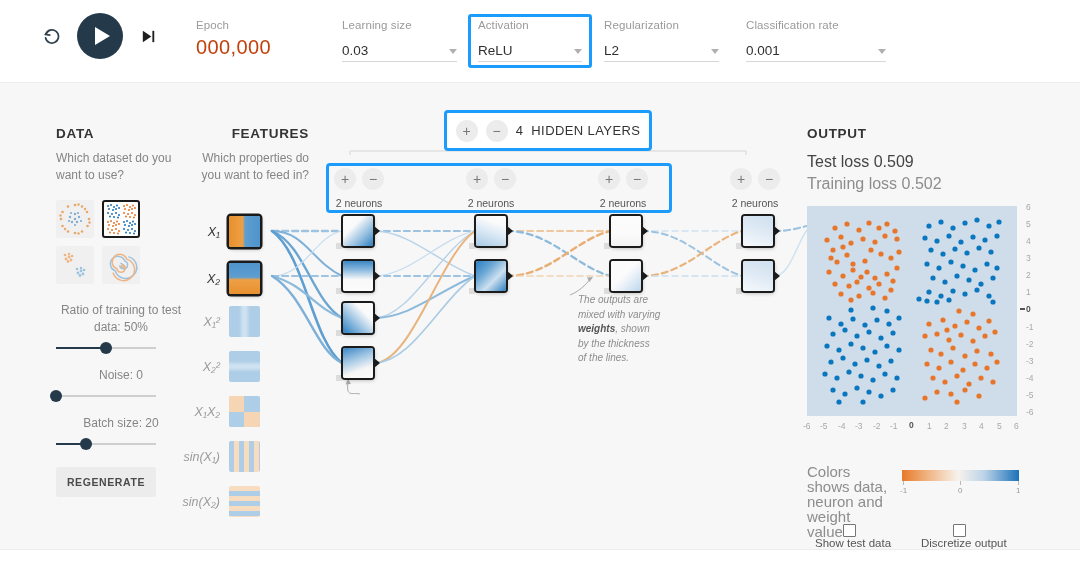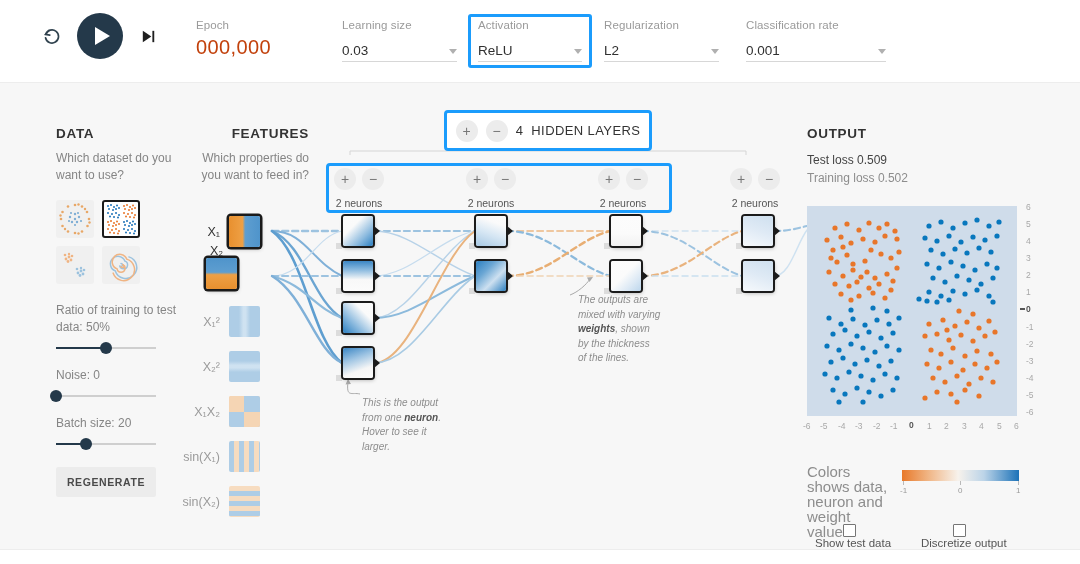--- a/index.html
+++ b/index.html
@@ -58,21 +58,21 @@
 
   
   .data-panel { position: absolute; left: 44px; top: 126px; width: 130px; margin-left: 12px; }
   .ds-grid { display: grid; grid-template-columns: 38px 38px; gap: 8px; margin-top: 16px; }
   .ds-thumb {
     width: 38px; height: 38px; border-radius: 3px; background: #f0f0f0;
     cursor: pointer; position: relative; overflow: hidden;
   }
   .ds-thumb.sel { border: 2px solid #1a1a1a; background: #fff; }
 
-  .slider-group { margin-top: 18px; }
+  .slider-group { margin-top: 18px; text-align: center; }
   .slider-label { font-size: 12px; color: #858585; line-height: 17px; }
   .slider-track {
     position: relative; height: 2px; background: #cfcfcf; margin-top: 11px; width: 100px; cursor: pointer;
   }
   .slider-fill { position: absolute; left: 0; top: 0; height: 2px; background: #24394a; }
   .slider-knob {
     position: absolute; top: -5px; width: 12px; height: 12px; border-radius: 50%;
     background: #24394a; margin-left: -6px;
   }
   .regen-btn {
@@ -80,21 +80,21 @@
     font-size: 10.5px; font-weight: bold; color: #4a4a4a; letter-spacing: .6px;
     cursor: pointer; border-radius: 2px;
   }
 
   
   .features-panel { position: absolute; left: 199px; top: 126px; width: 110px; text-align: right; }
   .feat-row {
     position: absolute; display: flex; align-items: center; justify-content: flex-end;
     width: 78px; left: 0;
   }
-  .feat-label { font-size: 12.5px; color: #9b9b9b; margin-right: 9px; white-space: nowrap; }
+  .feat-label { font-size: 12.5px; color: #9b9b9b; margin-right: 9px; white-space: nowrap; font-style: italic; }
   .feat-label.on { color: #333; }
   .feat-box { width: 31px; height: 31px; position: relative; overflow: hidden; border-radius: 2px; cursor: pointer; }
   .feat-box.on { box-shadow: 0 0 0 2.5px #1a1a1a, 1px 2px 4px rgba(0,0,0,.3); }
 
   
   .net { position: absolute; left: 0; top: 0; width: 1080px; height: 564px; pointer-events: none; }
   .layer-ctl { position: absolute; display: flex; flex-direction: column; align-items: center; }
   .pm-row { display: flex; gap: 6px; }
   .pm-btn {
     width: 22px; height: 22px; border-radius: 50%; background: #ececec;
@@ -124,21 +124,21 @@
     border-top: 5px solid transparent; border-bottom: 5px solid transparent;
     border-left: 6px solid #1b1b1b;
   }
   .bias-sq { position: absolute; width: 6px; height: 6px; background: #dcdcdc; }
 
   .annot { position: absolute; font-size: 10px; color: #8d8d8d; font-style: italic; line-height: 14.5px; }
   .annot b { color: #555; }
 
   
   .output-panel { position: absolute; left: 807px; top: 126px; width: 230px; }
-  .loss-line { font-size: 12px; color: #444; margin-top: 12px; }
+  .loss-line { font-size: 16px; color: #444; margin-top: 12px; }
   .loss-line.sub { color: #8d8d8d; margin-top: 4px; }
   .plot-wrap { position: absolute; left: 807px; top: 206px; }
   .plot {
     position: relative; width: 210px; height: 210px; background: #cfdcea;
   }
   .tick { position: absolute; font-size: 8.5px; color: #a8a8a8; }
   .tick.zero { color: #555; font-weight: bold; }
   .tick-mark { position: absolute; background: #c9c9c9; }
 
   .legend-txt { position: absolute; left: 807px; top: 464px; font-size: 15px; color: #8d8d8d; line-height: 15px; width: 85px; }
@@ -392,21 +392,21 @@
 
   <div class="features-panel">
     <div class="col-title">FEATURES</div>
     <div class="col-sub">Which properties do you want to feed in?</div>
   </div>
 
   <div class="feat-row" style="left:182px; top:216px;">
     <span class="feat-label on">X₁</span>
     <span class="feat-box on" style="background:linear-gradient(to right,#e8902f 0%,#eea045 44%,#5e9ed0 52%,#4f94cb 100%);"></span>
   </div>
-  <div class="feat-row" style="left:182px; top:244px;flex-direction:column;">
+  <div class="feat-row" style="left:182px; top:263px;">
     <span class="feat-label on">X₂</span>
     <span class="feat-box on" style="background:linear-gradient(to bottom,#4f94cb 0%,#5e9ed0 46%,#eea045 54%,#e8902f 100%);"></span>
   </div>
   <div class="feat-row" style="left:182px; top:306px;">
     <span class="feat-label">X₁²</span>
     <span class="feat-box" style="background:linear-gradient(to right,#aecde6 0%,#aecde6 32%,#cfe2f1 46%,#cfe2f1 54%,#aecde6 68%,#aecde6 100%);"></span>
   </div>
   <div class="feat-row" style="left:182px; top:351px;">
     <span class="feat-label">X₂²</span>
     <span class="feat-box" style="background:linear-gradient(to bottom,#aecde6 0%,#aecde6 32%,#cfe2f1 46%,#cfe2f1 54%,#aecde6 68%,#aecde6 100%);"></span>
@@ -548,23 +548,20 @@
   <div class="nub" style="left:642px; top:271px;"></div>
 
   <div class="bias-sq" style="left:736px; top:243px;"></div>
   <div class="neuron" style="left:743px; top:216px; background:linear-gradient(200deg,#cfe0ef 0%,#dfeaf5 48%,#f6f9fc 100%);"></div>
   <div class="nub" style="left:774px; top:226px;"></div>
 
   <div class="bias-sq" style="left:736px; top:288px;"></div>
   <div class="neuron" style="left:743px; top:261px; background:linear-gradient(200deg,#cfe0ef 0%,#dfeaf5 48%,#f6f9fc 100%);"></div>
   <div class="nub" style="left:774px; top:271px;"></div>
 
-  <div class="annot" style="left:362px; top:396px; width:100px;">
-    This is the output<br>from one <b>neuron</b>.<br>Hover to see it<br>larger.
-  </div>
   <div class="annot" style="left:578px; top:293px; width:110px;">
     The outputs are<br>mixed with varying<br><b>weights</b>, shown<br>by the thickness<br>of the lines.
   </div>
 
   <div class="output-panel">
     <div class="col-title">OUTPUT</div>
     <div class="loss-line">Test loss 0.509</div>
     <div class="loss-line sub">Training loss 0.502</div>
   </div>
 

